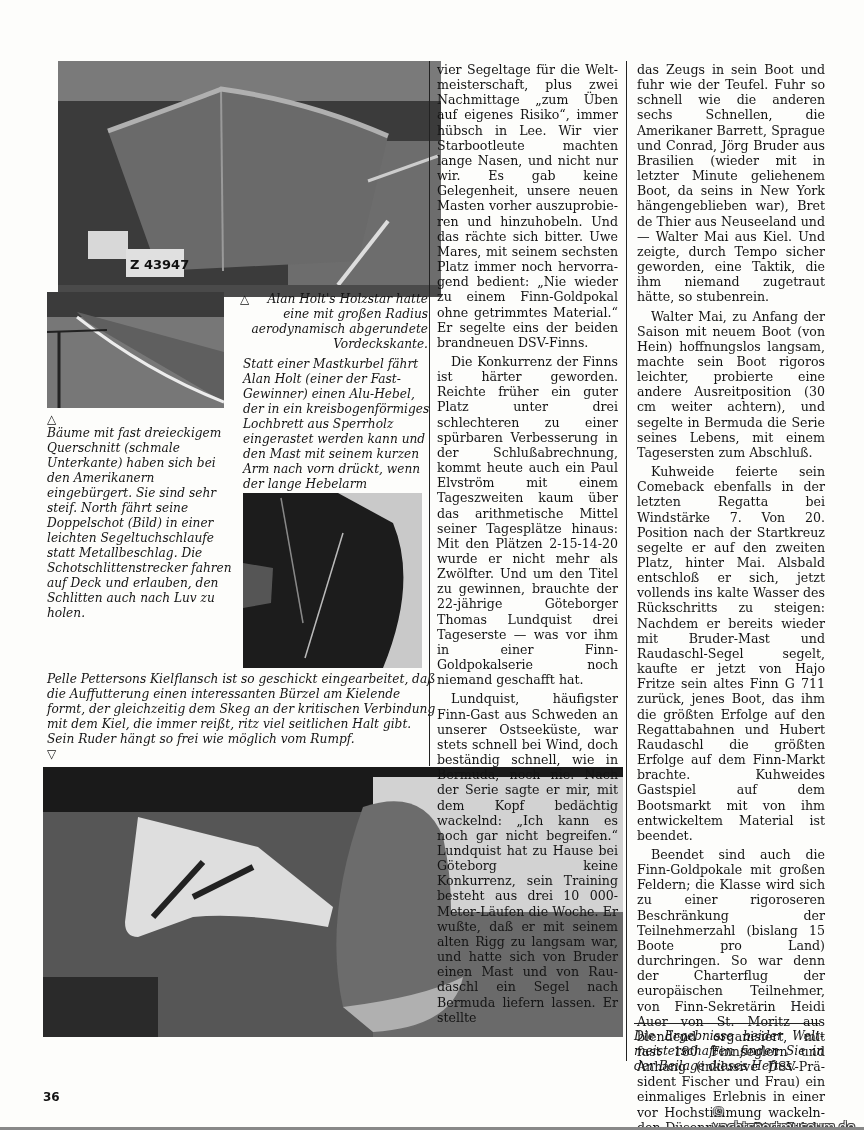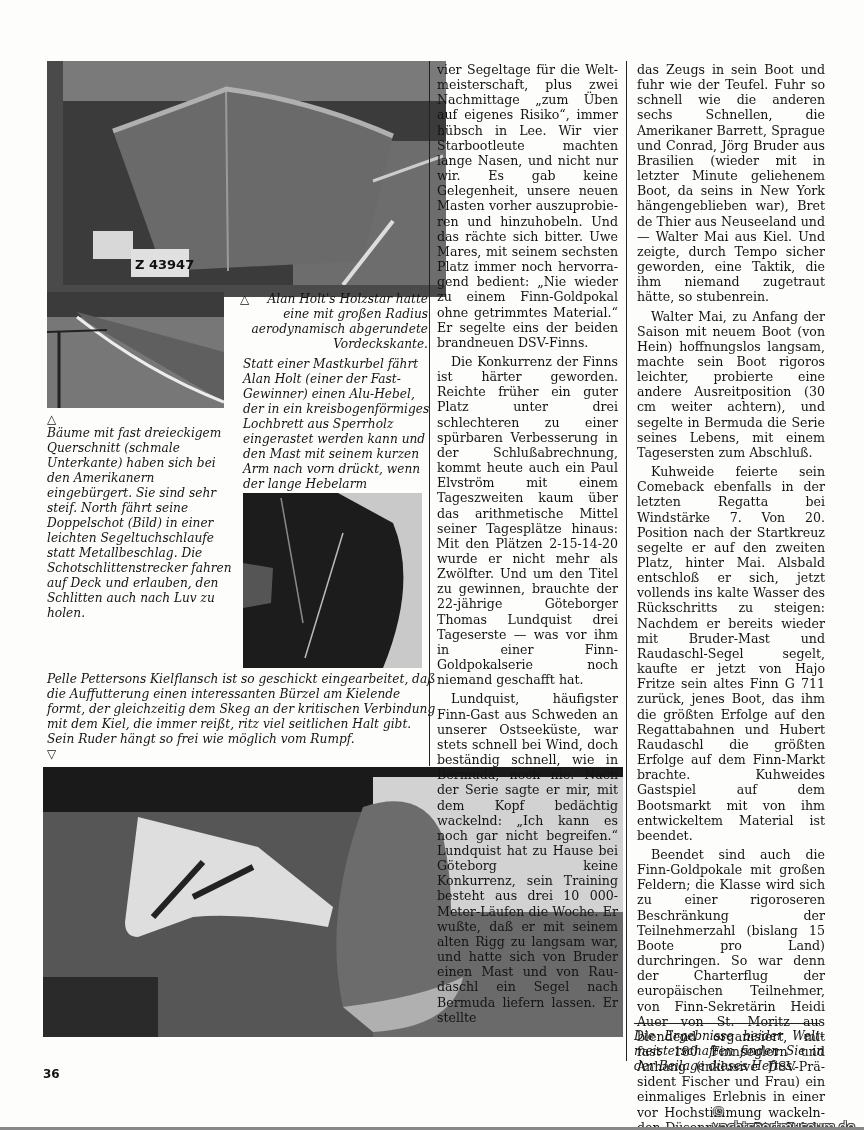--- a/index.html
+++ b/index.html
@@ -6,28 +6,28 @@
   body { width:864px; height:1130px; background:#fdfdfb; position:relative; overflow:hidden; font-family:"DejaVu Serif", serif; color:#141414; }
   .abs { position:absolute; }
   .photo { position:absolute; overflow:hidden; background:#3a3a3a; }
   .col { position:absolute; font-size:12.6px; line-height:15.15px; text-align:justify; hyphens:manual; }
   .col p { margin:4px; text-indent:0; }
   .col p.ind { text-indent:14px; }
   .cap { position:absolute; font-style:italic; font-size:12.2px; line-height:15px; font-family:"DejaVu Serif", serif; }
   .cap.right { text-align:right; }
   .tri { font-style:normal; font-size:12px; line-height:14px; }
   .rule-v { position:absolute; width:1px; background:#222; }
-  .pagenum { position:absolute; font-family:"DejaVu Sans", sans-serif; font-weight:bold; font-size:12px; }
+  .pagenum { position:absolute; font-family:"DejaVu Sans", sans-serif; font-weight:bold; font-size:12px;margin-top:23px; }
   .watermark { position:absolute; font-family:"DejaVu Sans", sans-serif; font-size:13px; color:#fff; text-shadow:0 0 1px #333, 1px 1px 0 #444, -1px -1px 0 #444, 1px -1px 0 #444, -1px 1px 0 #444; letter-spacing:-0.2px; }
   .bottomline { position:absolute; left:0; right:0; bottom:0; height:3px; background:#888; }
 </style>
 </head>
 <body>
 
-<div class="photo" style="left:47px; top:61px; width:383px; height:236px; background:#4a4a4a;padding-left:16px;">
+<div class="photo" style="left:58px; top:61px; width:383px; height:236px; background:#4a4a4a;">
   <svg width="383" height="224" viewBox="0 0 383 224">
     <rect x="0" y="0" width="383" height="224" fill="#3b3b3b"></rect>
     <rect x="0" y="0" width="383" height="40" fill="#7a7a7a"></rect>
     <rect x="230" y="80" width="153" height="144" fill="#6d6d6d"></rect>
     <path d="M50 70 Q160 30 163 28 Q250 40 330 75 L300 200 L100 210 Z" fill="#6a6a6a"></path>
     <path d="M163 28 L165 210" stroke="#9a9a9a" stroke-width="2" fill="none"></path>
     <path d="M50 70 Q160 30 163 28 Q250 40 330 75" stroke="#b0b0b0" stroke-width="5" fill="none"></path>
     <rect x="30" y="170" width="40" height="28" fill="#d8d8d8"></rect>
     <rect x="68" y="188" width="58" height="28" fill="#e0e0e0"></rect>
     <text x="72" y="208" font-family="DejaVu Sans, sans-serif" font-size="13" font-weight="bold" fill="#111">Z 43947</text>

